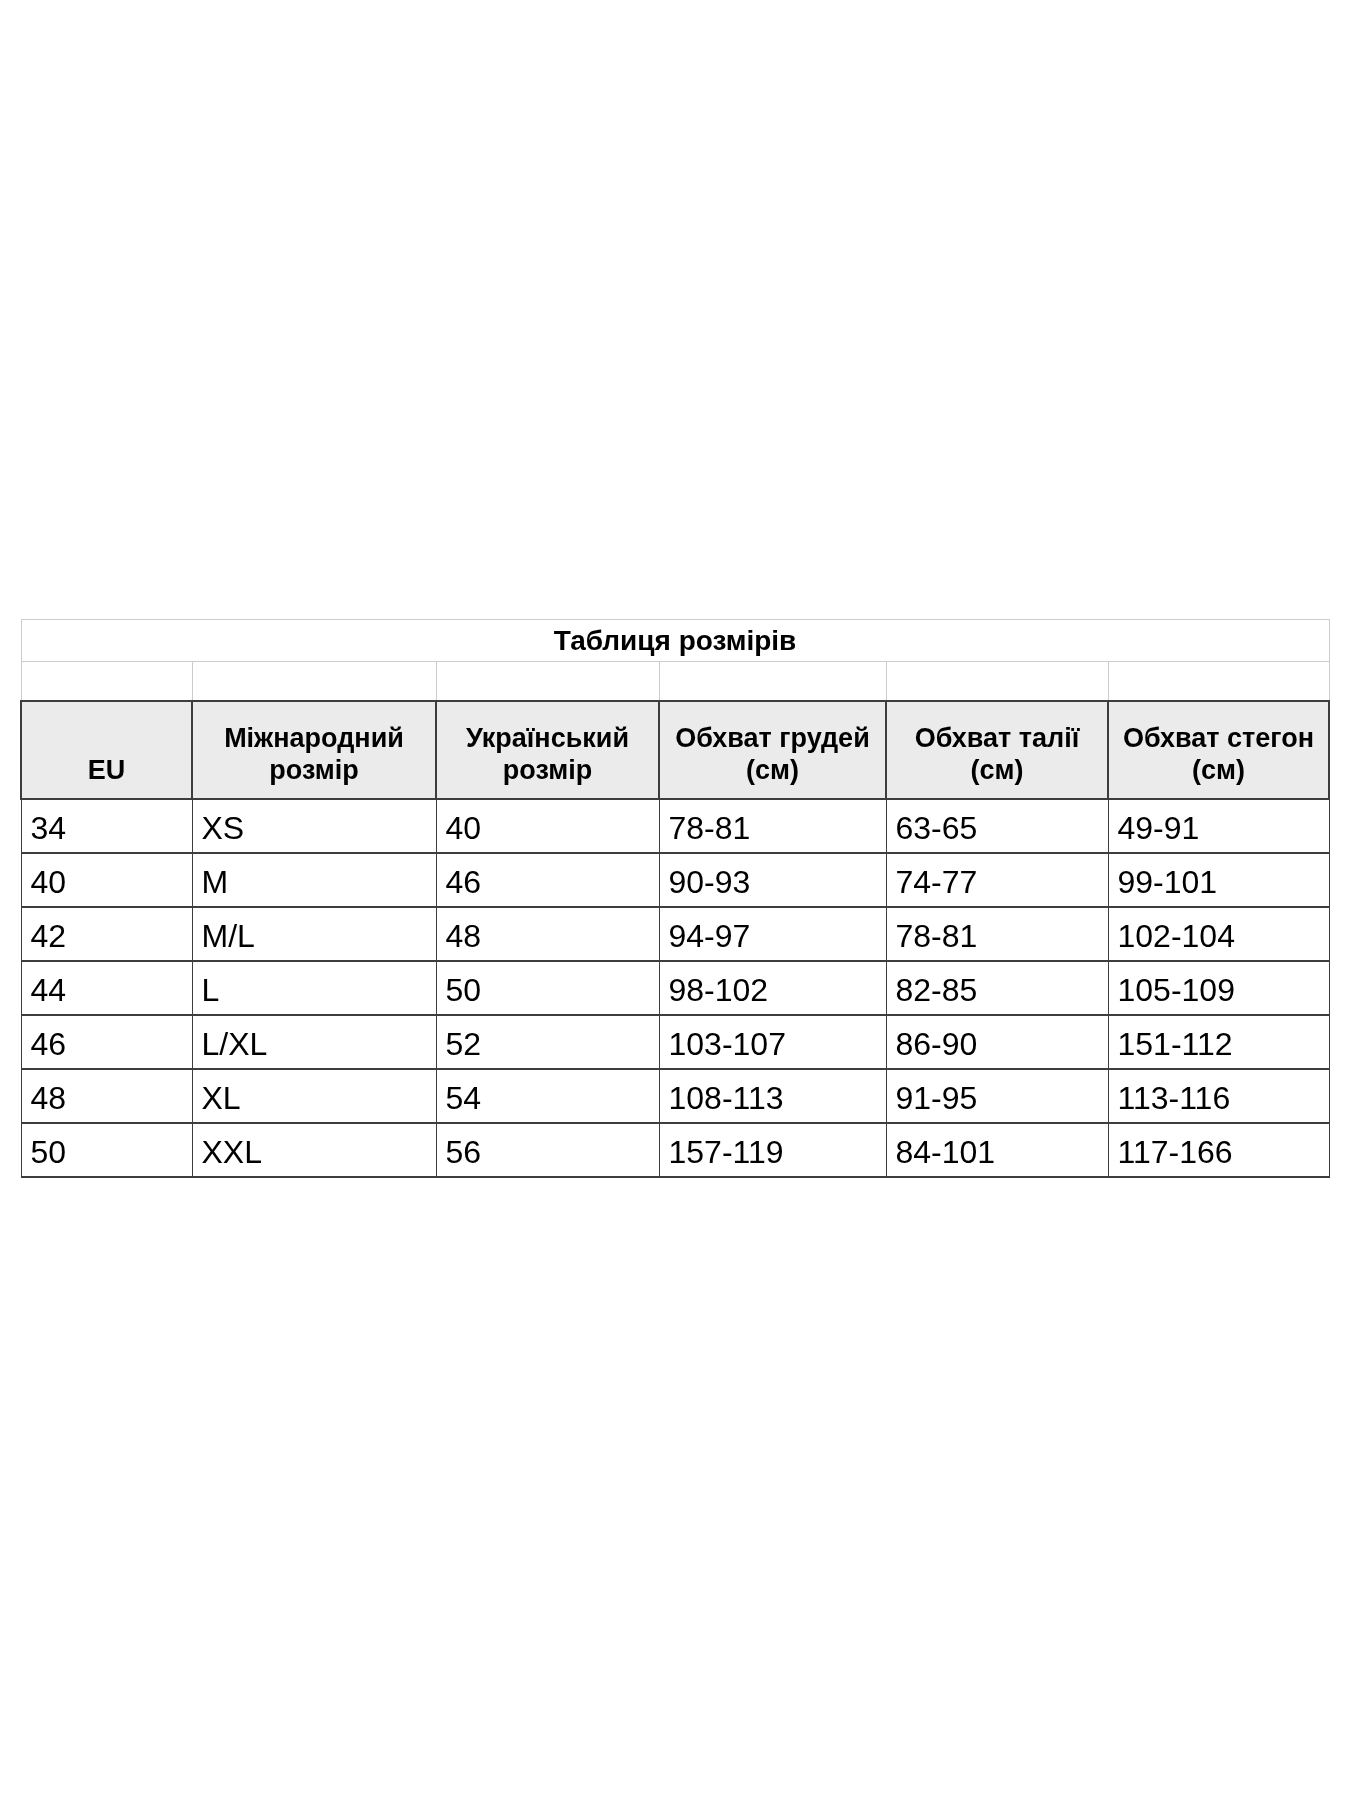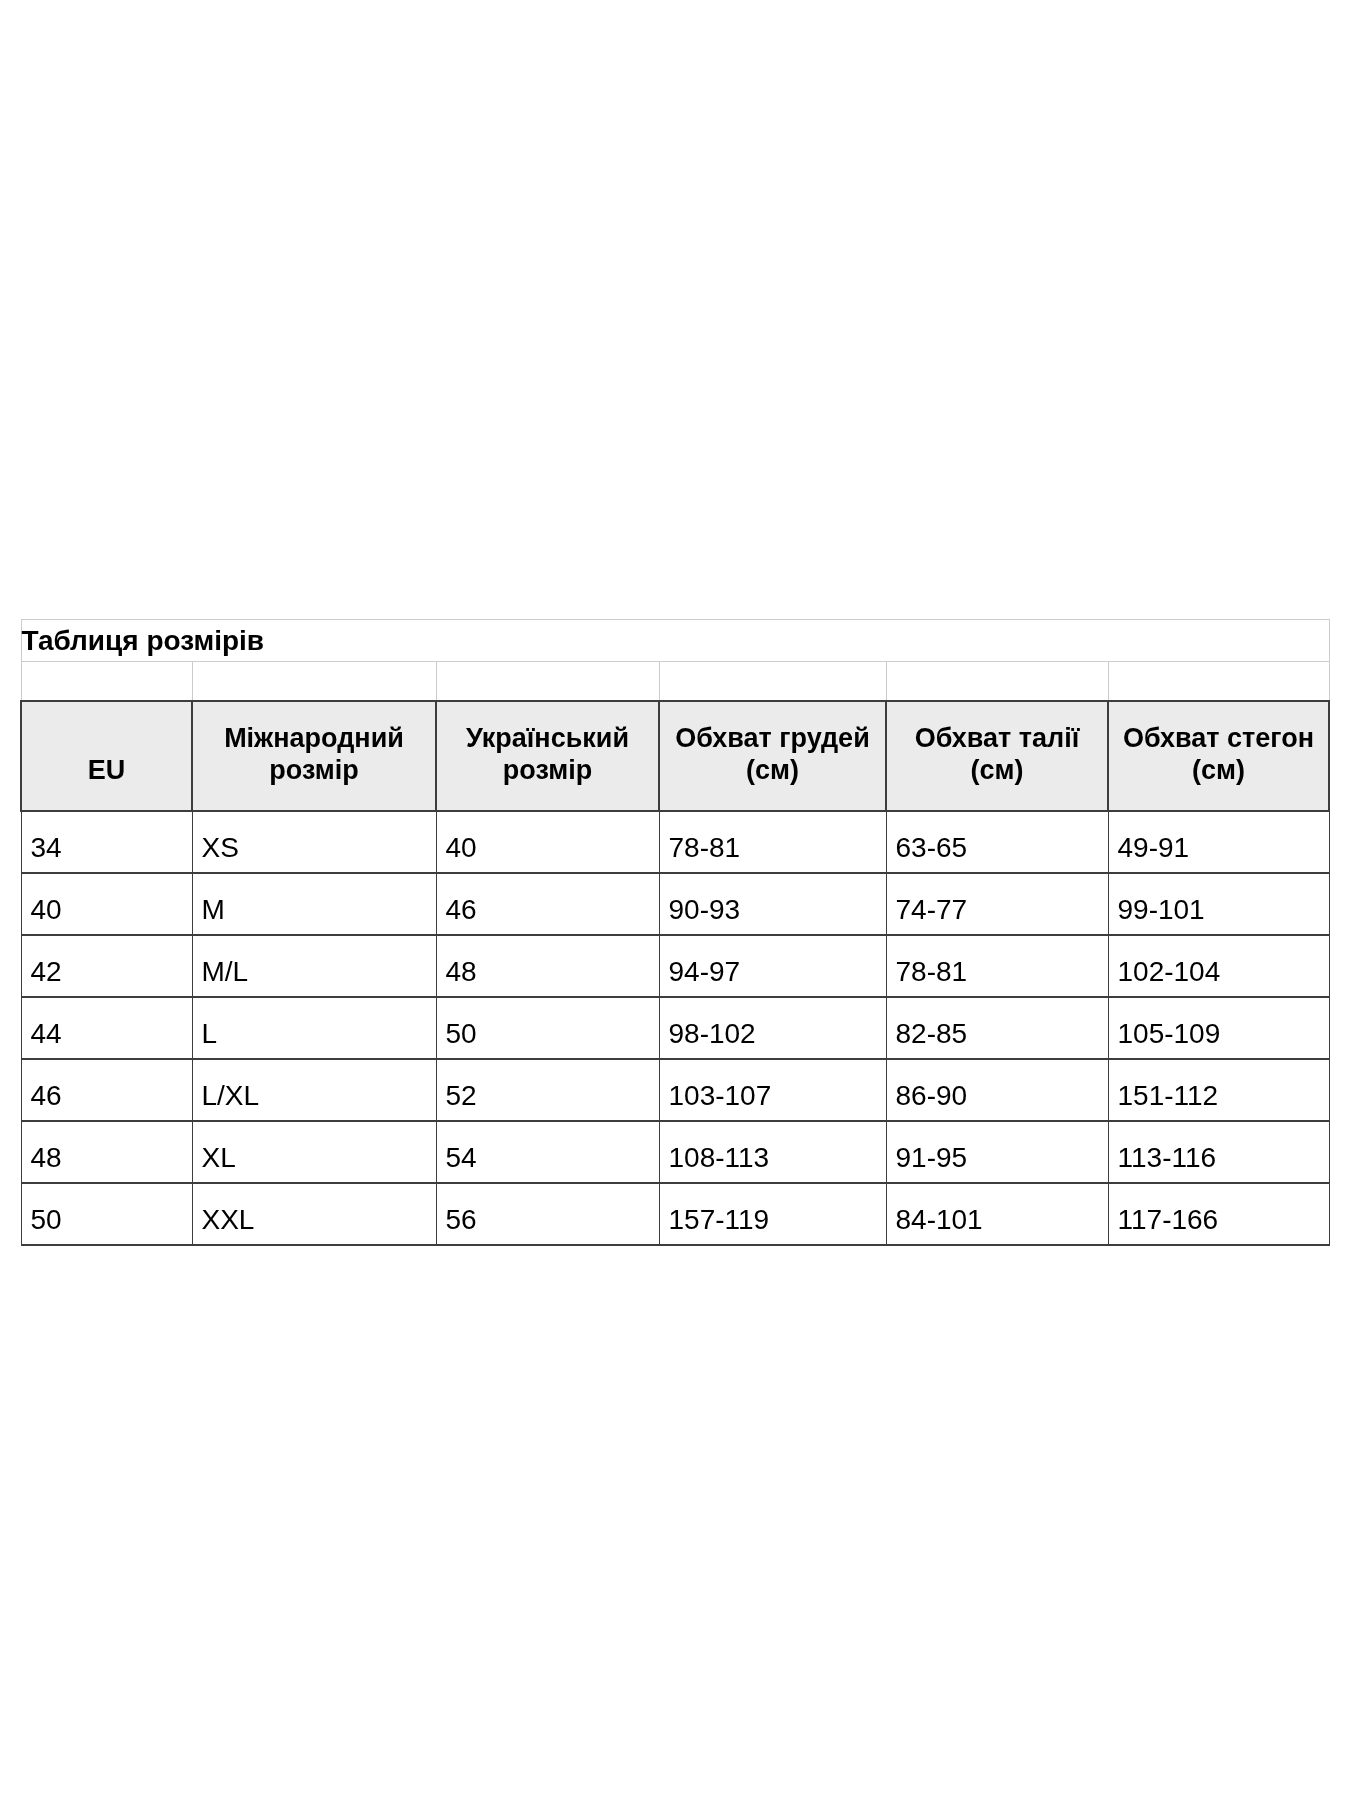--- a/index.html
+++ b/index.html
@@ -22,21 +22,21 @@
     border-collapse:collapse;
     table-layout:fixed;
     color:var(--text-color);
   }
   
   th.title-cell{
     height:41px;
     border:1px solid var(--light-border);
     font-size:28px;
     font-weight:bold;
-    text-align:left;
+    text-align:center;
     vertical-align:middle;
     background:#ffffff;
     padding:0;
     margin-top:34px;
   }
   
   tr.spacer-row td{
     height:38px;
     border:1px solid var(--light-border);
     background:#ffffff;
@@ -45,34 +45,34 @@
   
   tr.header-row th{
     height:80px;
     border:2px solid var(--dark-border);
     background:var(--header-bg);
     font-size:27px;
     font-weight:bold;
     line-height:1.16;
     text-align:center;
     vertical-align:bottom;
-    padding:4px 6px 24px 6px;
+    padding:4px 6px 12px 6px;
   }
   
   tbody.data-body td{
     height:44px;
     border:2px solid var(--dark-border);
     border-left-width:1px;
     border-right-width:1px;
     background:#ffffff;
-    font-size:28px;
+    font-size:32px;
     font-weight:normal;
     text-align:left;
     vertical-align:middle;
-    padding:14px 6px 2px 9px;
+    padding:6px 6px 2px 9px;
     overflow:hidden;
     white-space:nowrap;
   }
 </style>
 </head>
 <body style="background: rgb(255, 255, 255);">
 
 <table class="size-table">
   <colgroup>
     <col style="width:171px">

